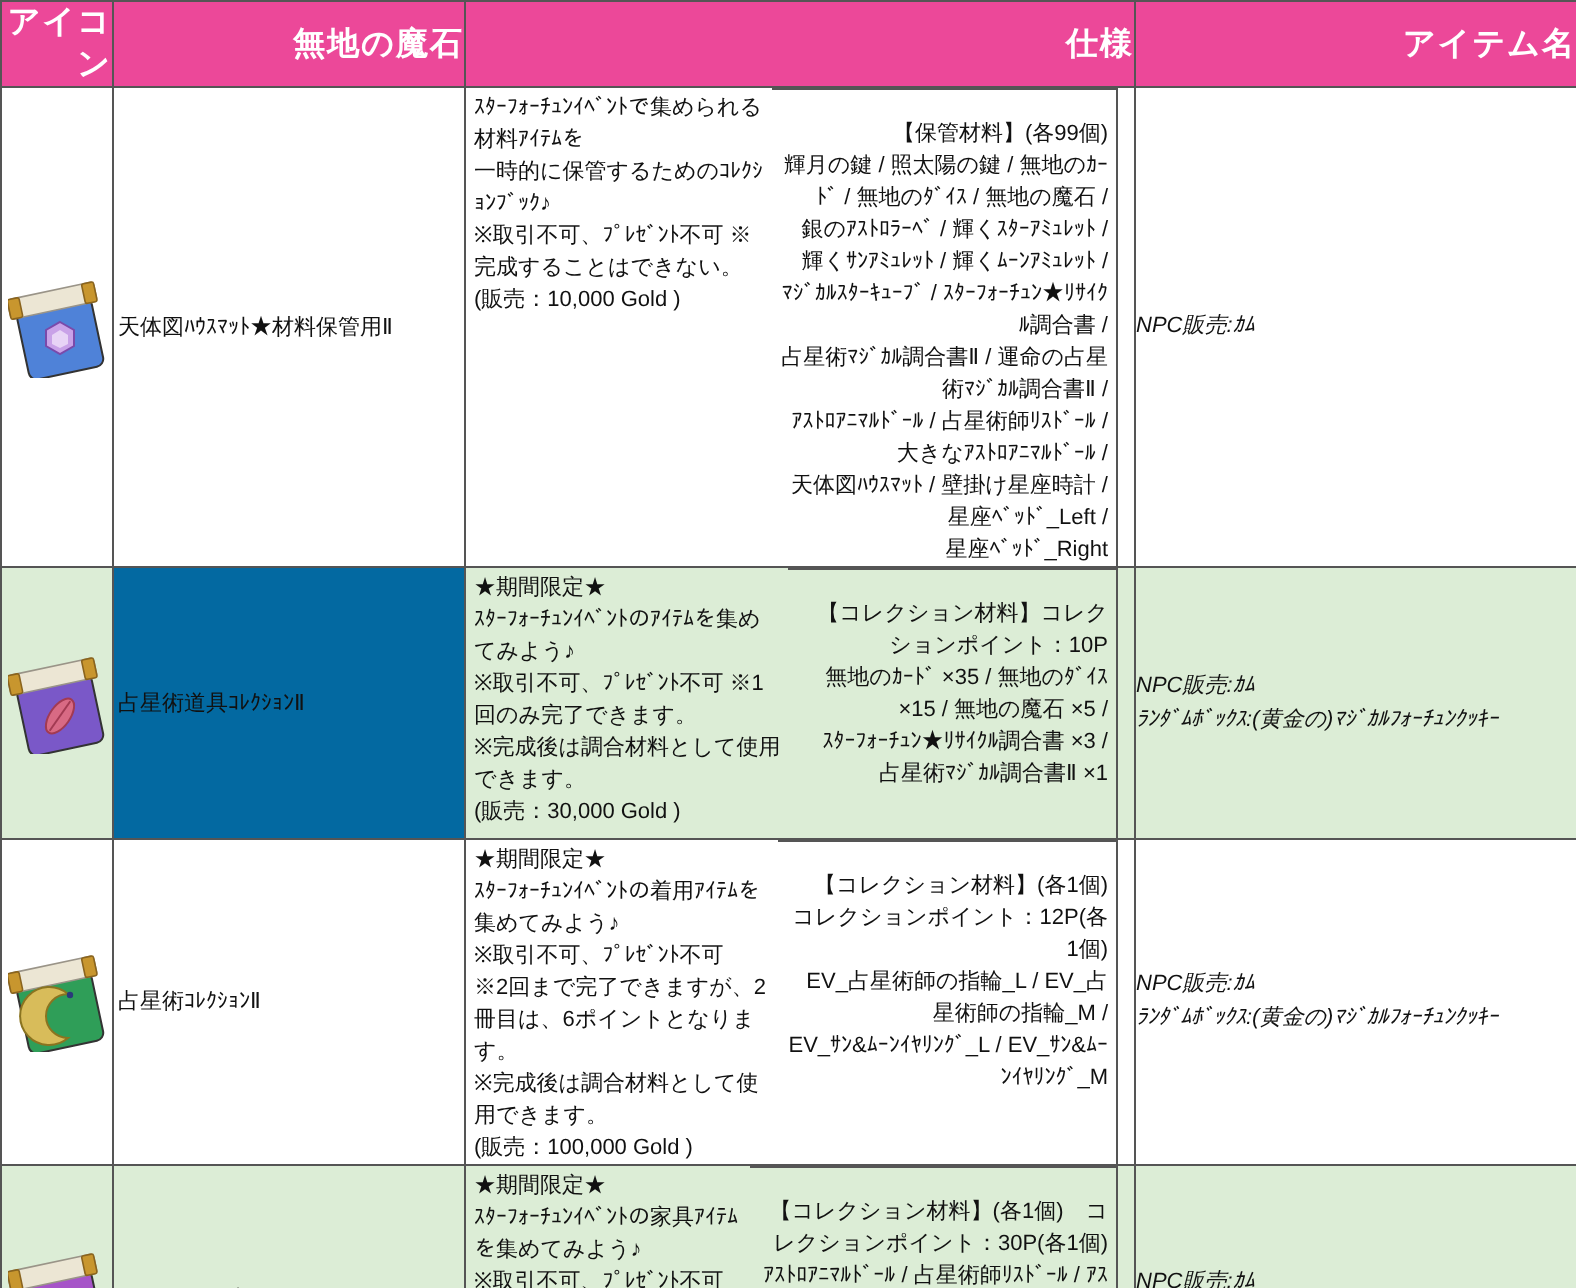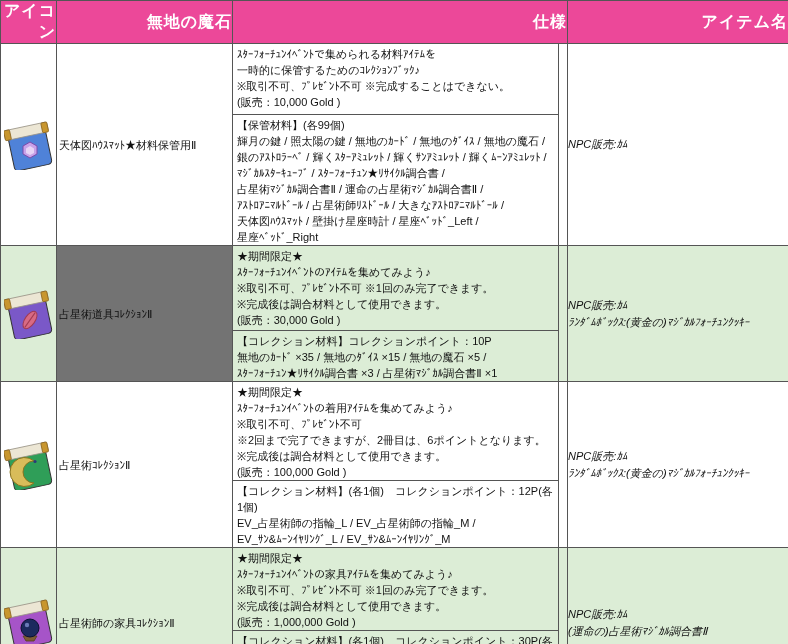--- a/index.html
+++ b/index.html
@@ -14,24 +14,24 @@
     background:#ec4899;color:#ffffff;font-weight:bold;font-size:16px;
     height:21px;text-align:right;vertical-align:middle;letter-spacing:1px;
   }
   tr.r1{height:201px;} tr.r2{height:135px;} tr.r3{height:150px;} tr.r4{height:133px;}
   td.icon-cell{text-align:center;vertical-align:middle;}
   td.icon-cell svg{display:block;margin:0 auto;}
   td.name-cell{font-size:11px;vertical-align:middle;padding:0 2px;line-height:14px;}
   td.spec-cell{vertical-align:top;height:inherit;}
   .spec-inner{
     height:100%;box-sizing:border-box;margin-right:8px;border-right:1px solid #555555;
-    display:flex;flex-direction:column;font-size:11px;line-height:16px;
+    display:flex;flex-direction:row;font-size:11px;line-height:16px;
   }
   .spec-desc{flex:1 1 auto;padding:2px 4px 0;white-space:pre-line;overflow:hidden;}
-  .spec-mats{border-top:1px solid #555555;padding:2px 4px 0;white-space:pre-line;overflow:hidden;}
+  .spec-mats{border-top:1px solid #555555;padding:14px 4px 0;white-space:pre-line;overflow:hidden;text-align:right;}
   td.obtain-cell{
     text-align:left;vertical-align:middle;font-size:11px;
     line-height:17px;white-space:pre-line;font-style:italic;
   }
   
   .spine{fill:#ece6d4;stroke:#9a9488;stroke-width:0.8;}
   .gold{fill:#c8962e;stroke:#8a641e;stroke-width:0.8;}
   .cover{stroke:#333333;stroke-width:1;}
 </style>
 </head>
@@ -95,21 +95,21 @@
           <rect x="3" y="6" width="44" height="10" rx="2" class="spine"></rect>
           <rect x="3" y="6" width="6" height="10" rx="1" class="gold"></rect>
           <rect x="41" y="6" width="6" height="10" rx="1" class="gold"></rect>
         </g>
         <g transform="rotate(35 26 31)">
           <ellipse cx="26" cy="31" rx="5" ry="10" stroke="#a23a52" stroke-width="1" fill="#d86a84"></ellipse>
           <line x1="26" y1="22" x2="26" y2="40" stroke="#a23a52" stroke-width="1"></line>
         </g>
       </svg>
     </td>
-    <td class="name-cell" style="background: #737373;">占星術道具ｺﾚｸｼｮﾝⅡ</td>
+    <td class="name-cell" style="background: #0369a1;">占星術道具ｺﾚｸｼｮﾝⅡ</td>
     <td class="spec-cell" style="background: rgb(220, 237, 214);">
       <div class="spec-inner">
         <div class="spec-desc">★期間限定★
 ｽﾀｰﾌｫｰﾁｭﾝｲﾍﾞﾝﾄのｱｲﾃﾑを集めてみよう♪
 ※取引不可、ﾌﾟﾚｾﾞﾝﾄ不可 ※1回のみ完了できます。
 ※完成後は調合材料として使用できます。
 (販売：30,000  Gold )</div>
         <div class="spec-mats">【コレクション材料】コレクションポイント：10P
 無地のｶｰﾄﾞ ×35 / 無地のﾀﾞｲｽ ×15 / 無地の魔石 ×5 /
 ｽﾀｰﾌｫｰﾁｭﾝ★ﾘｻｲｸﾙ調合書 ×3 / 占星術ﾏｼﾞｶﾙ調合書Ⅱ ×1</div>

